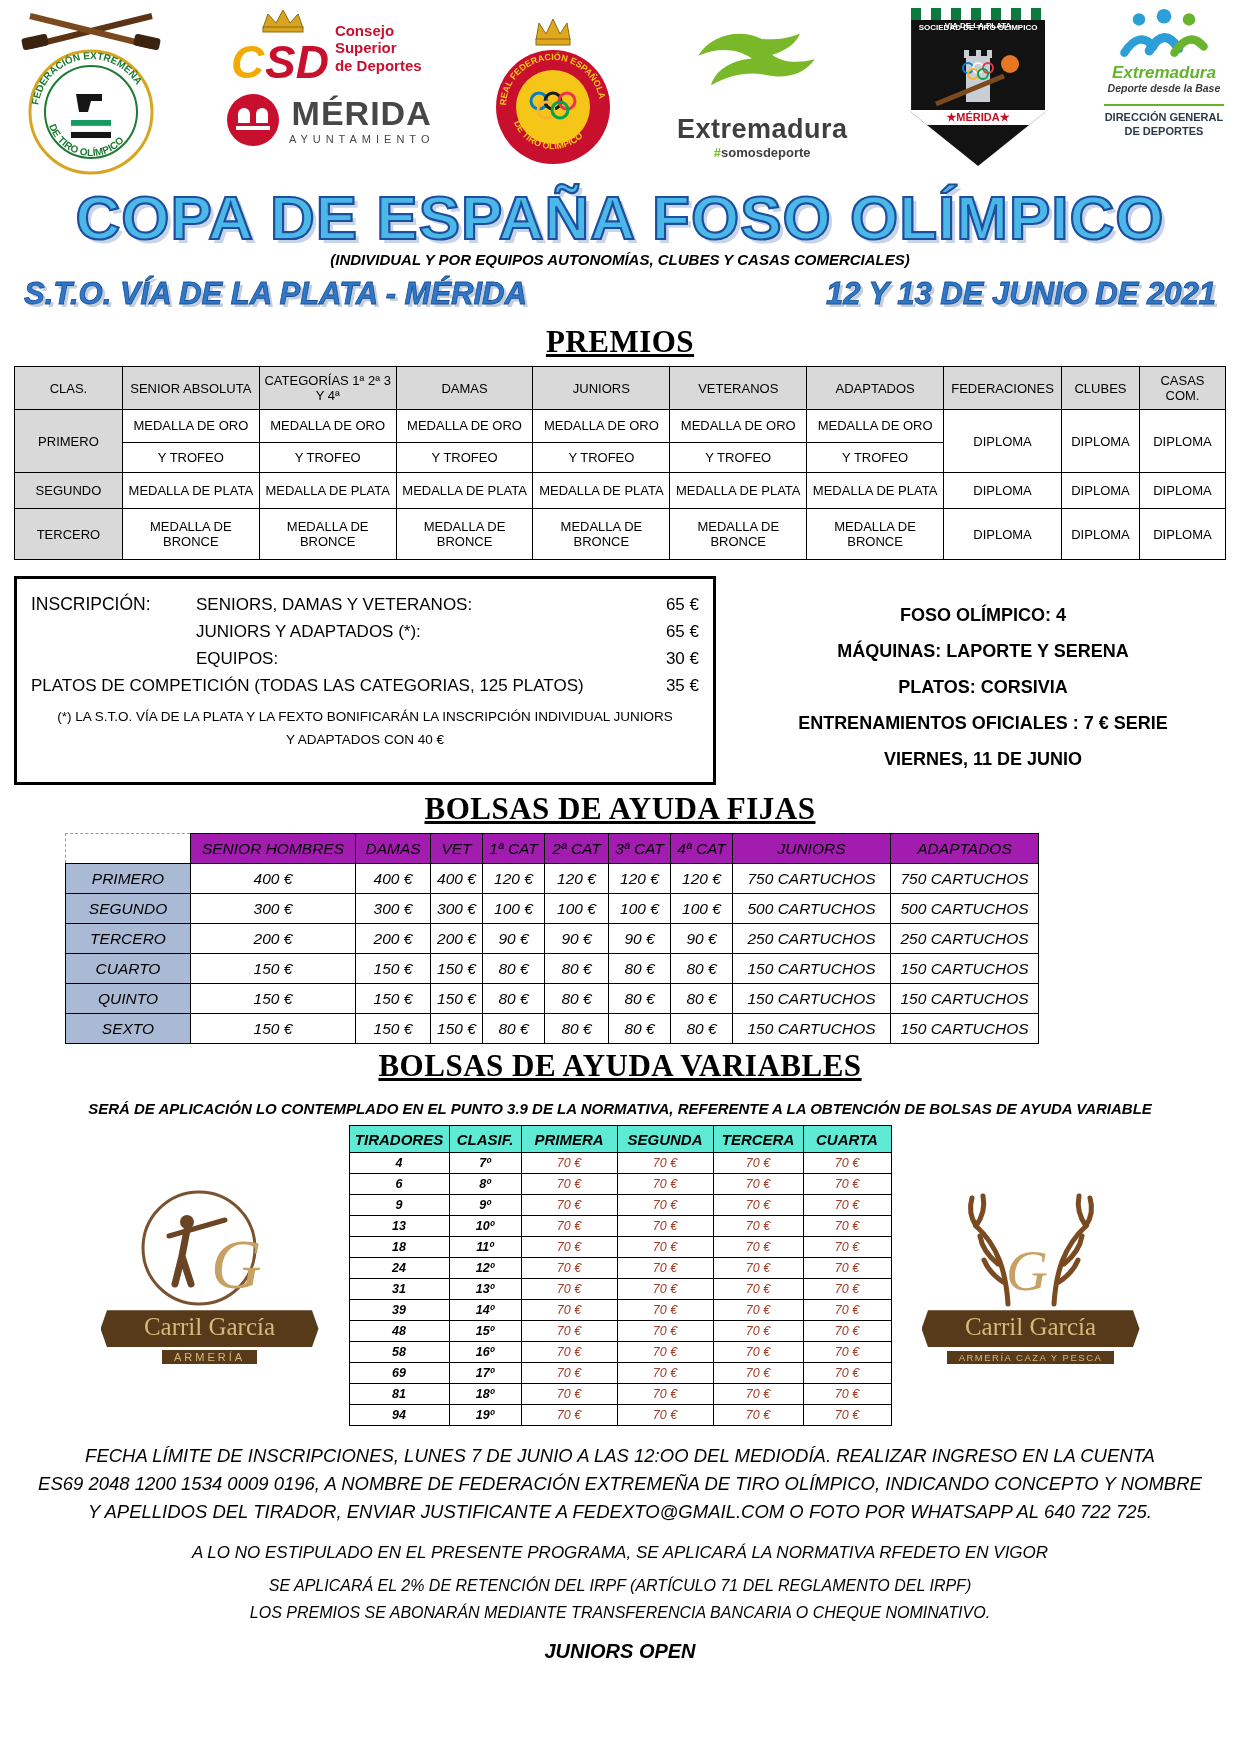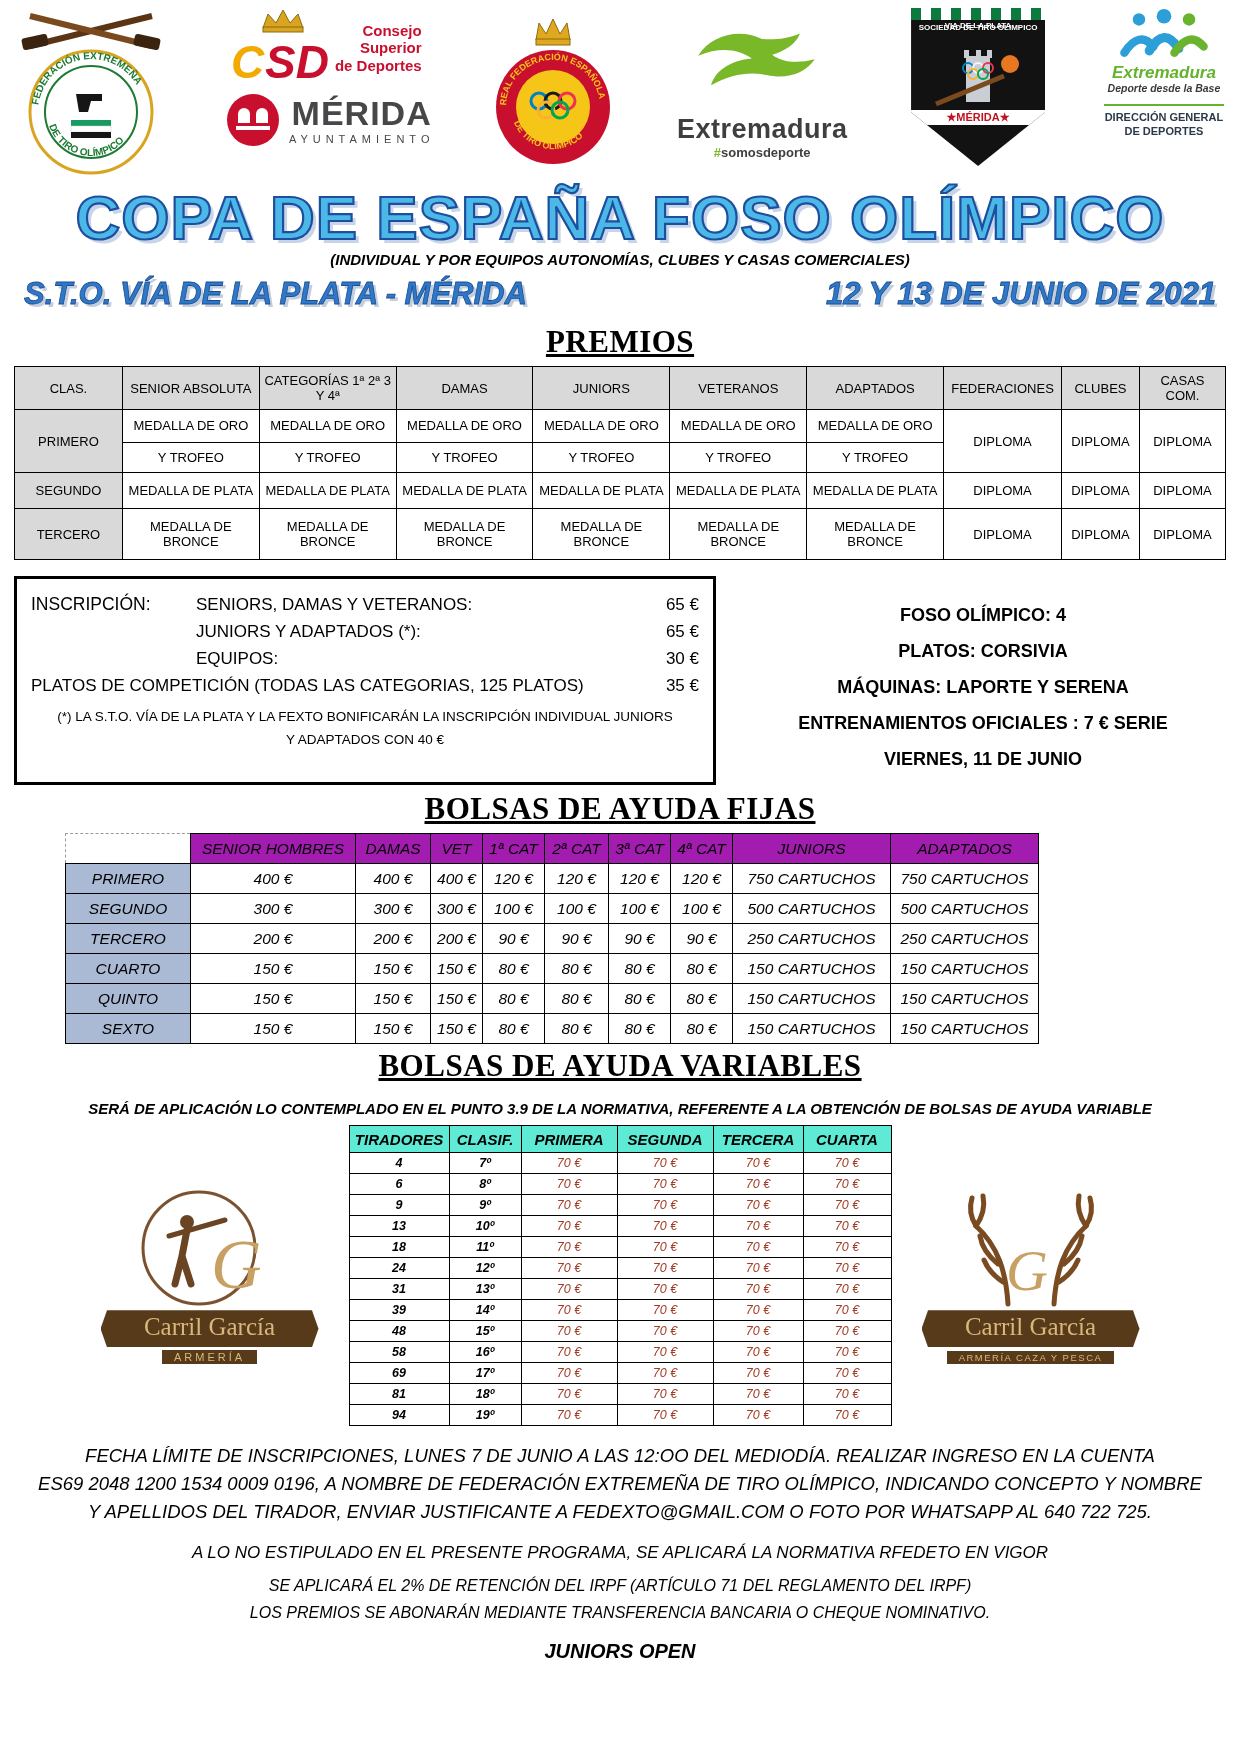--- a/index.html
+++ b/index.html
@@ -3,21 +3,21 @@
 <meta charset="utf-8">
 <style>
   html,body{margin:0;padding:0;}
   body{width:1240px;height:1754px;background:#fff;font-family:"Liberation Sans",sans-serif;color:#000;}
   .page{position:relative;width:1240px;height:1754px;overflow:hidden;}
 
   
   .logo-strip{display:flex;justify-content:space-between;align-items:flex-start;padding:8px 16px 0;height:178px;}
   .logo{text-align:center;}
   .csd-wrap{display:flex;align-items:flex-start;gap:6px;}
-  .csd-text{color:#c8102e;font-weight:bold;font-size:15px;line-height:1.15;text-align:right;margin-top:14px;}
+  .csd-text{color:#c8102e;font-weight:bold;font-size:15px;line-height:1.15;text-align:left;margin-top:14px;}
   .merida-wrap{display:flex;align-items:center;gap:8px;margin-top:2px;}
   .merida-name{font-size:34px;font-weight:bold;color:#47474a;letter-spacing:1px;line-height:1;}
   .merida-sub{font-size:11px;letter-spacing:5px;color:#47474a;margin-top:3px;}
   .ext-name{font-size:27px;color:#3f3f3e;font-weight:bold;letter-spacing:0.5px;margin-top:-4px;}
   .ext-tag{font-size:13px;font-weight:bold;color:#3f3f3e;}
   .ext-tag .h{color:#78b829;}
   .sto-shield{position:relative;width:134px;height:158px;background:#121212;clip-path:polygon(0 0,100% 0,100% 66%,50% 100%,0 66%);}
   .sto-stripes{position:absolute;top:0;left:0;right:0;height:12px;background:repeating-linear-gradient(90deg,#0c7a3c 0 10px,#fff 10px 20px);}
   .sto-line1{position:absolute;top:15px;width:100%;text-align:center;color:#fff;font-size:8px;font-weight:bold;}
   .sto-line2{position:absolute;top:13px;width:100%;text-align:center;color:#fff;font-size:8px;font-weight:bold;}
@@ -332,22 +332,22 @@
         <span class="insc-text">PLATOS DE COMPETICIÓN (TODAS LAS CATEGORIAS, 125 PLATOS)</span>
         <span class="insc-price">35 €</span>
       </div>
       <div class="insc-note">
         <div>(*) LA S.T.O. VÍA DE LA PLATA Y LA FEXTO BONIFICARÁN LA INSCRIPCIÓN INDIVIDUAL JUNIORS</div>
         <div>Y ADAPTADOS CON 40 €</div>
       </div>
     </div>
     <div class="infoblock">
       <div>FOSO OLÍMPICO:  4</div>
+      <div>MÁQUINAS: LAPORTE Y SERENA</div>
       <div>PLATOS: CORSIVIA</div>
-      <div>MÁQUINAS: LAPORTE Y SERENA</div>
       <div>ENTRENAMIENTOS OFICIALES : 7 € SERIE</div>
       <div>VIERNES, 11 DE JUNIO</div>
     </div>
   </div>
 
   <h2 class="section-heading" style="margin-top:6px;">BOLSAS DE AYUDA FIJAS</h2>
   <table class="fijas">
     <colgroup>
       <col style="width:125px">
         <col style="width:165px">

